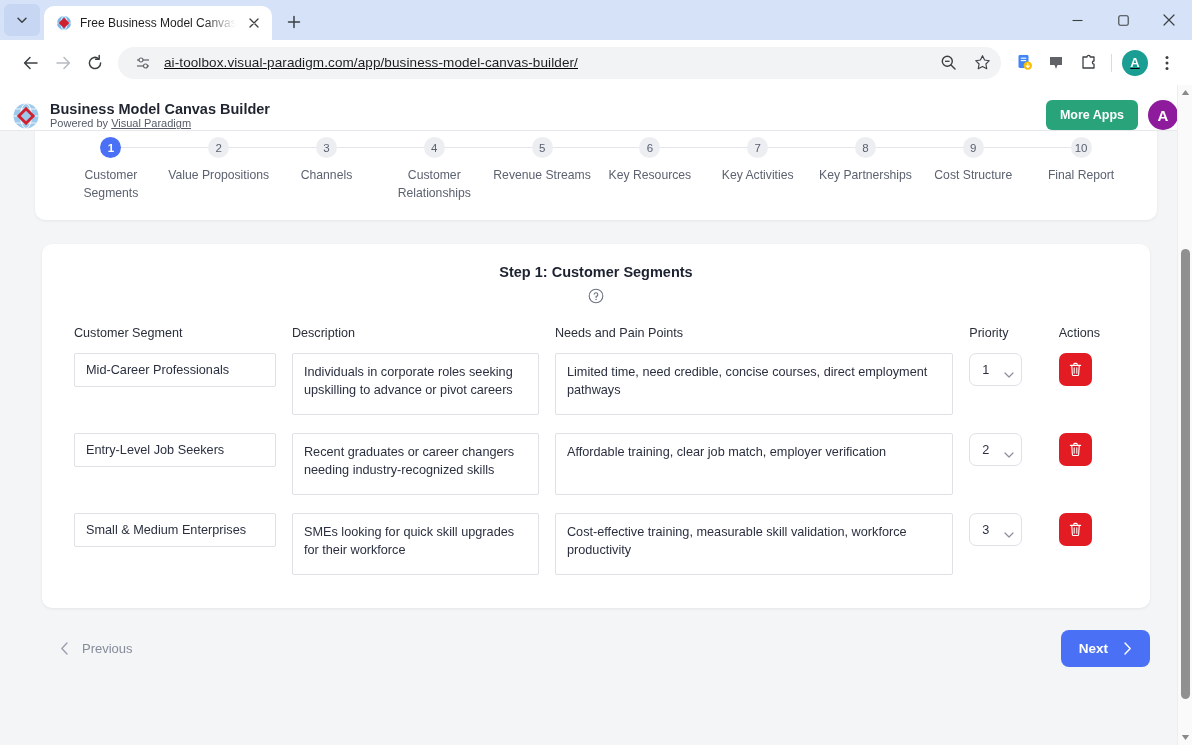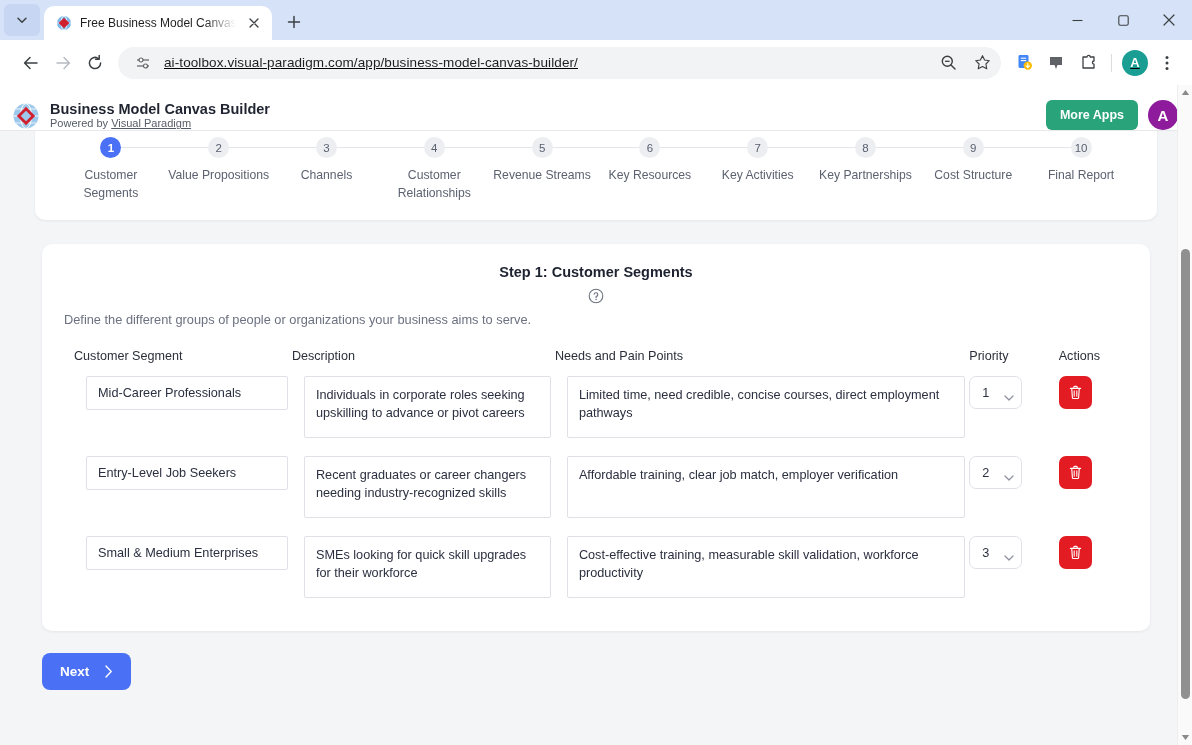--- a/index.html
+++ b/index.html
@@ -144,21 +144,21 @@
   th.c-seg { width: 222px; }
   th.c-desc { width: 268px; }
   th.c-needs { width: 424px; }
   th.c-pri { width: 90px; text-align: left; padding-left: 14px; }
   th.c-act { width: 80px; text-align: left; padding-left: 10px; }
   table.seg-table td { padding: 7px 6px 7px 10px; vertical-align: top; }
 
   .inp {
     width: 100%; border: 1px solid #dfe1e6; border-radius: 2px; background: #fff;
     font-family: "Liberation Sans", sans-serif; font-size: 12.7px; color: #2b3040;
-    padding: 9px 11px; outline: none; resize: none; line-height: 1.42; margin-left: 12px;
+    padding: 9px 11px; outline: none; resize: none; line-height: 1.42;
   }
   .inp.one-line { height: 34px; padding-top: 8px; }
   .inp.area { height: 62px; overflow: hidden; }
   .inp.area-wide { height: 62px; overflow: hidden; }
   .inp::placeholder { color: #a6abb5; }
 
   .sel-wrap { position: relative; display: inline-block; }
   select.pri {
     appearance: none; -webkit-appearance: none;
     border: 1px solid #dfe1e6; border-radius: 7px; background: #fff;
@@ -416,21 +416,20 @@
           <div class="step-title-row">
             <span class="step-title">Step 1: Customer Segments</span>
             <span class="help-icon">
               <svg width="16" height="16" viewBox="0 0 16 16">
                 <circle cx="8" cy="8" r="6.8" fill="none" stroke="#6c7280" stroke-width="1.1"></circle>
                 <path d="M6.2 6.1 a1.85 1.85 0 1 1 1.9 2.3 V9.6" fill="none" stroke="#6c7280" stroke-width="1.1" stroke-linecap="round"></path>
                 <circle cx="8.05" cy="11.6" r="0.75" fill="#6c7280"></circle>
               </svg>
             </span>
           </div>
-          <div class="step-desc">Define the different groups of people or organizations your business aims to serve.</div>
 
           <table class="seg-table">
             <thead>
               <tr>
                 <th class="c-seg">Customer Segment</th>
                 <th class="c-desc">Description</th>
                 <th class="c-needs">Needs and Pain Points</th>
                 <th class="c-pri">Priority</th>
                 <th class="c-act">Actions</th>
               </tr>
@@ -528,20 +527,26 @@
                     </svg>
                   </button>
                 </td>
               </tr>
             </tbody>
           </table>
 
         </div>
 
         <div class="nav-row">
+          <button class="prev-btn">
+            <svg width="9" height="13" viewBox="0 0 9 13">
+                <path d="M7 1 L1.8 6.5 L7 12" stroke="#9aa0ac" stroke-width="1.4" fill="none" stroke-linecap="round" stroke-linejoin="round"></path>
+              </svg>
+            <span>Previous</span>
+          </button>
           <button class="next-btn">
             <span>Next</span>
             <svg width="9" height="13" viewBox="0 0 9 13">
                 <path d="M2 1 L7.2 6.5 L2 12" stroke="#ffffff" stroke-width="1.4" fill="none" stroke-linecap="round" stroke-linejoin="round"></path>
               </svg>
           </button>
         </div>
 
       </div>
     </div>

